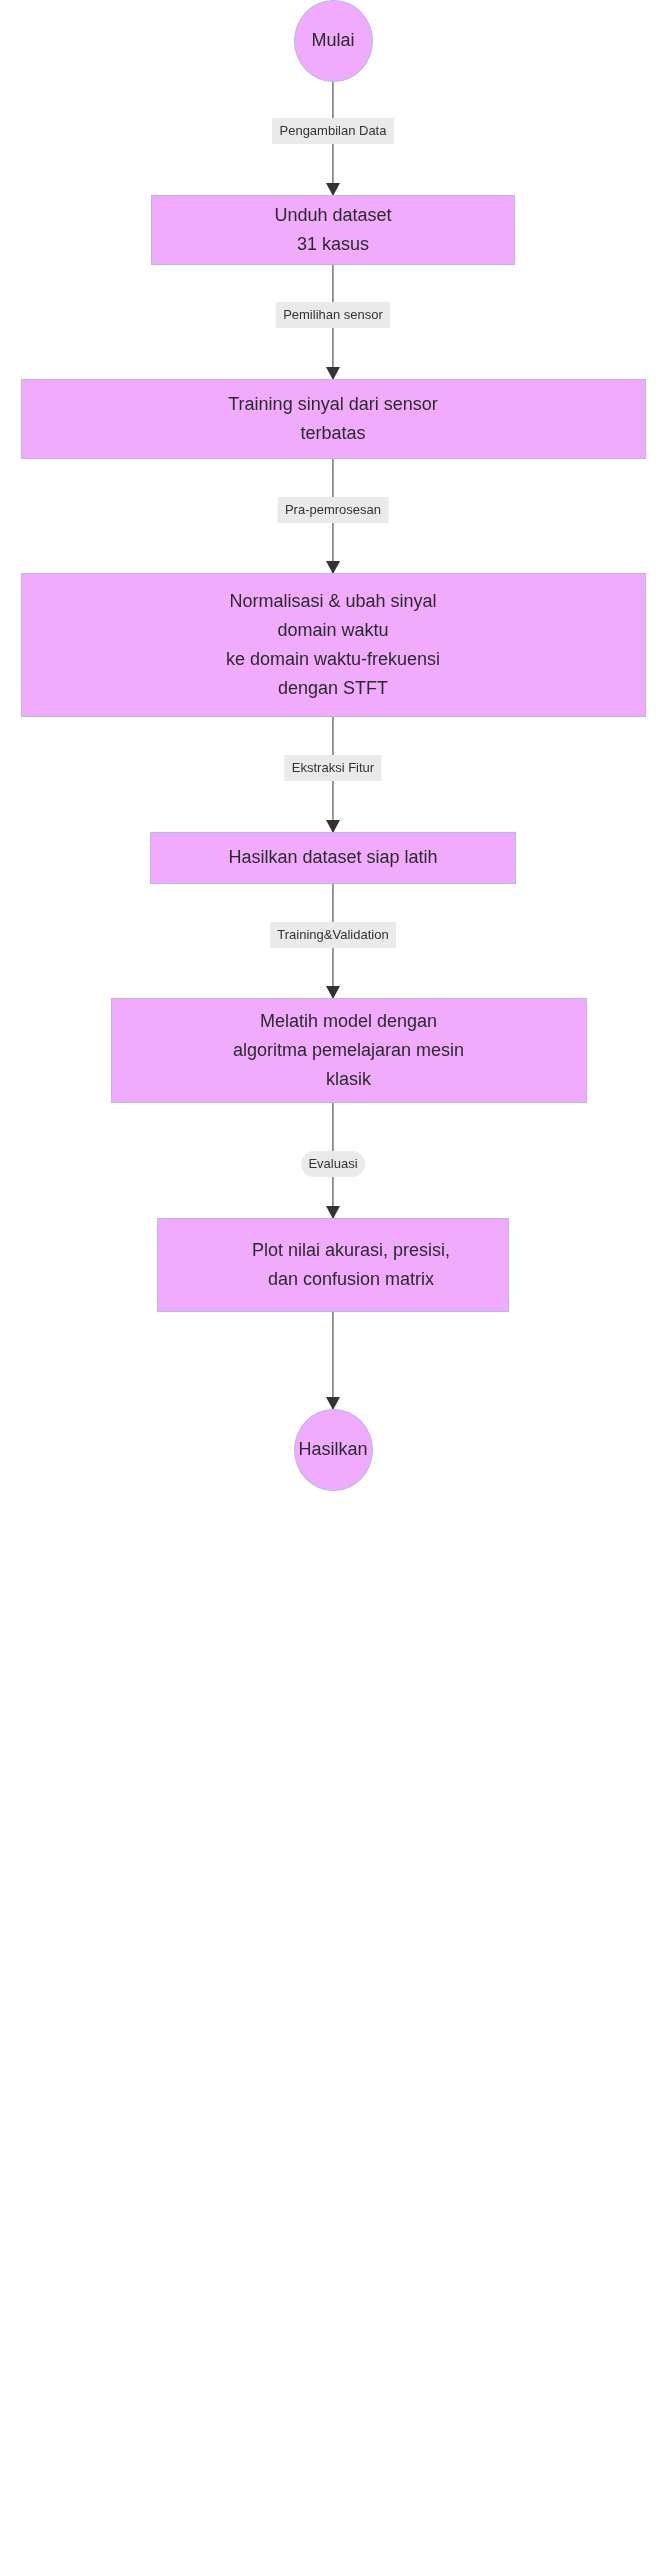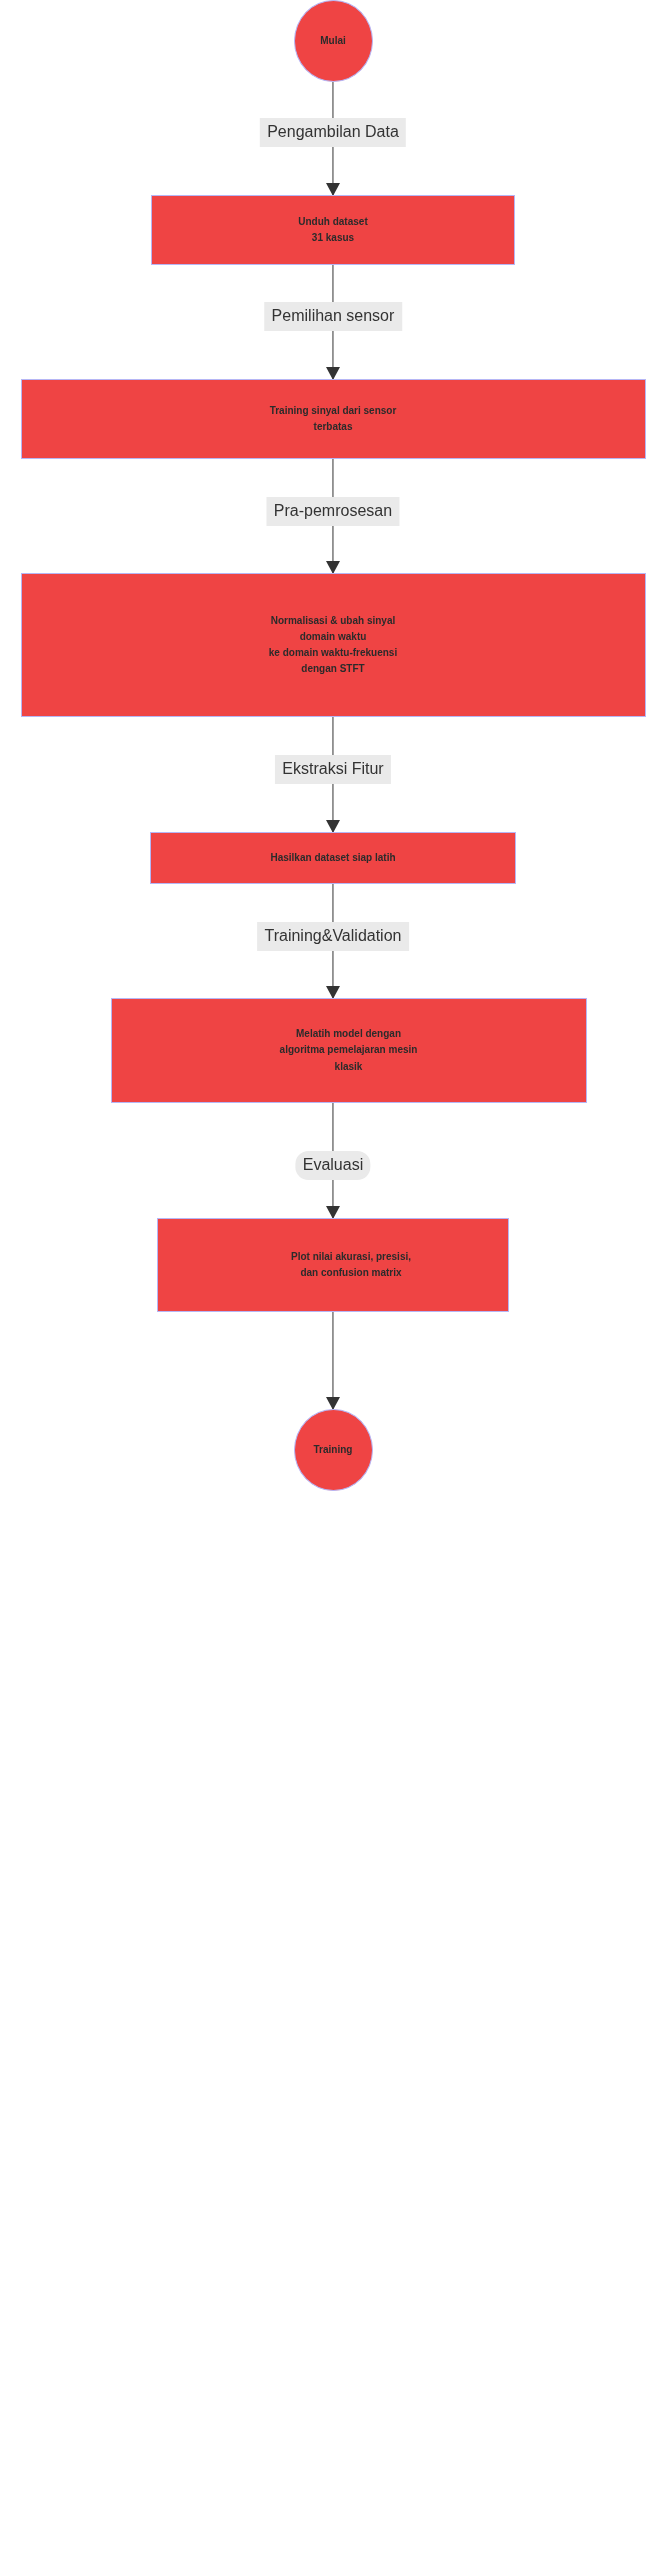--- a/index.html
+++ b/index.html
@@ -19,32 +19,31 @@
     width: 666px;
     min-height: 2576px;
     display: flex;
     flex-direction: column;
     align-items: center;
     position: relative;
   }
 
   
   .node {
-    background: #ef4444;
+    background: #f0abfc;
     border: 1.3px solid #b6b6f5;
     color: #2b2b2b;
-    font-size: 10px;
+    font-size: 18px;
     line-height: 1.62;
     text-align: center;
     display: flex;
     align-items: center;
     justify-content: center;
     position: relative;
     z-index: 2;
-    font-weight: bold;
   }
   .node .node-text {
     white-space: pre-line;
     padding: 0 12px;
   }
 
   .node.terminal {
     border-radius: 50%;
   }
 
@@ -89,21 +88,21 @@
     border-top: 13.4px solid #333333;
     transform: translateX(-50%);
     z-index: 3;
   }
   .link .edge-label {
     position: absolute;
     left: 50%;
     transform: translateX(-50%);
     background: #eaeaea;
     color: #333333;
-    font-size: 16px;
+    font-size: 13px;
     line-height: 1.0;
     padding: 6px 7.4px 7.4px 7.4px;
     white-space: nowrap;
     z-index: 2;
   }
 
   
   .lk-1 { height: 113px; }
   .lk-1 .edge-label { top: 36px; }
   .lk-2 { height: 114px; }
@@ -195,17 +194,17 @@
     <span class="node-text">Plot nilai akurasi, presisi,
 dan confusion matrix</span>
   </div>
 
   <div class="link lk-7">
     <span class="line"></span>
     <span class="arrowhead"></span>
   </div>
 
   <div class="node terminal w-end">
-    <span class="node-text">Training</span>
+    <span class="node-text">Hasilkan</span>
   </div>
 
 </div>
 
 
 </body></html>

